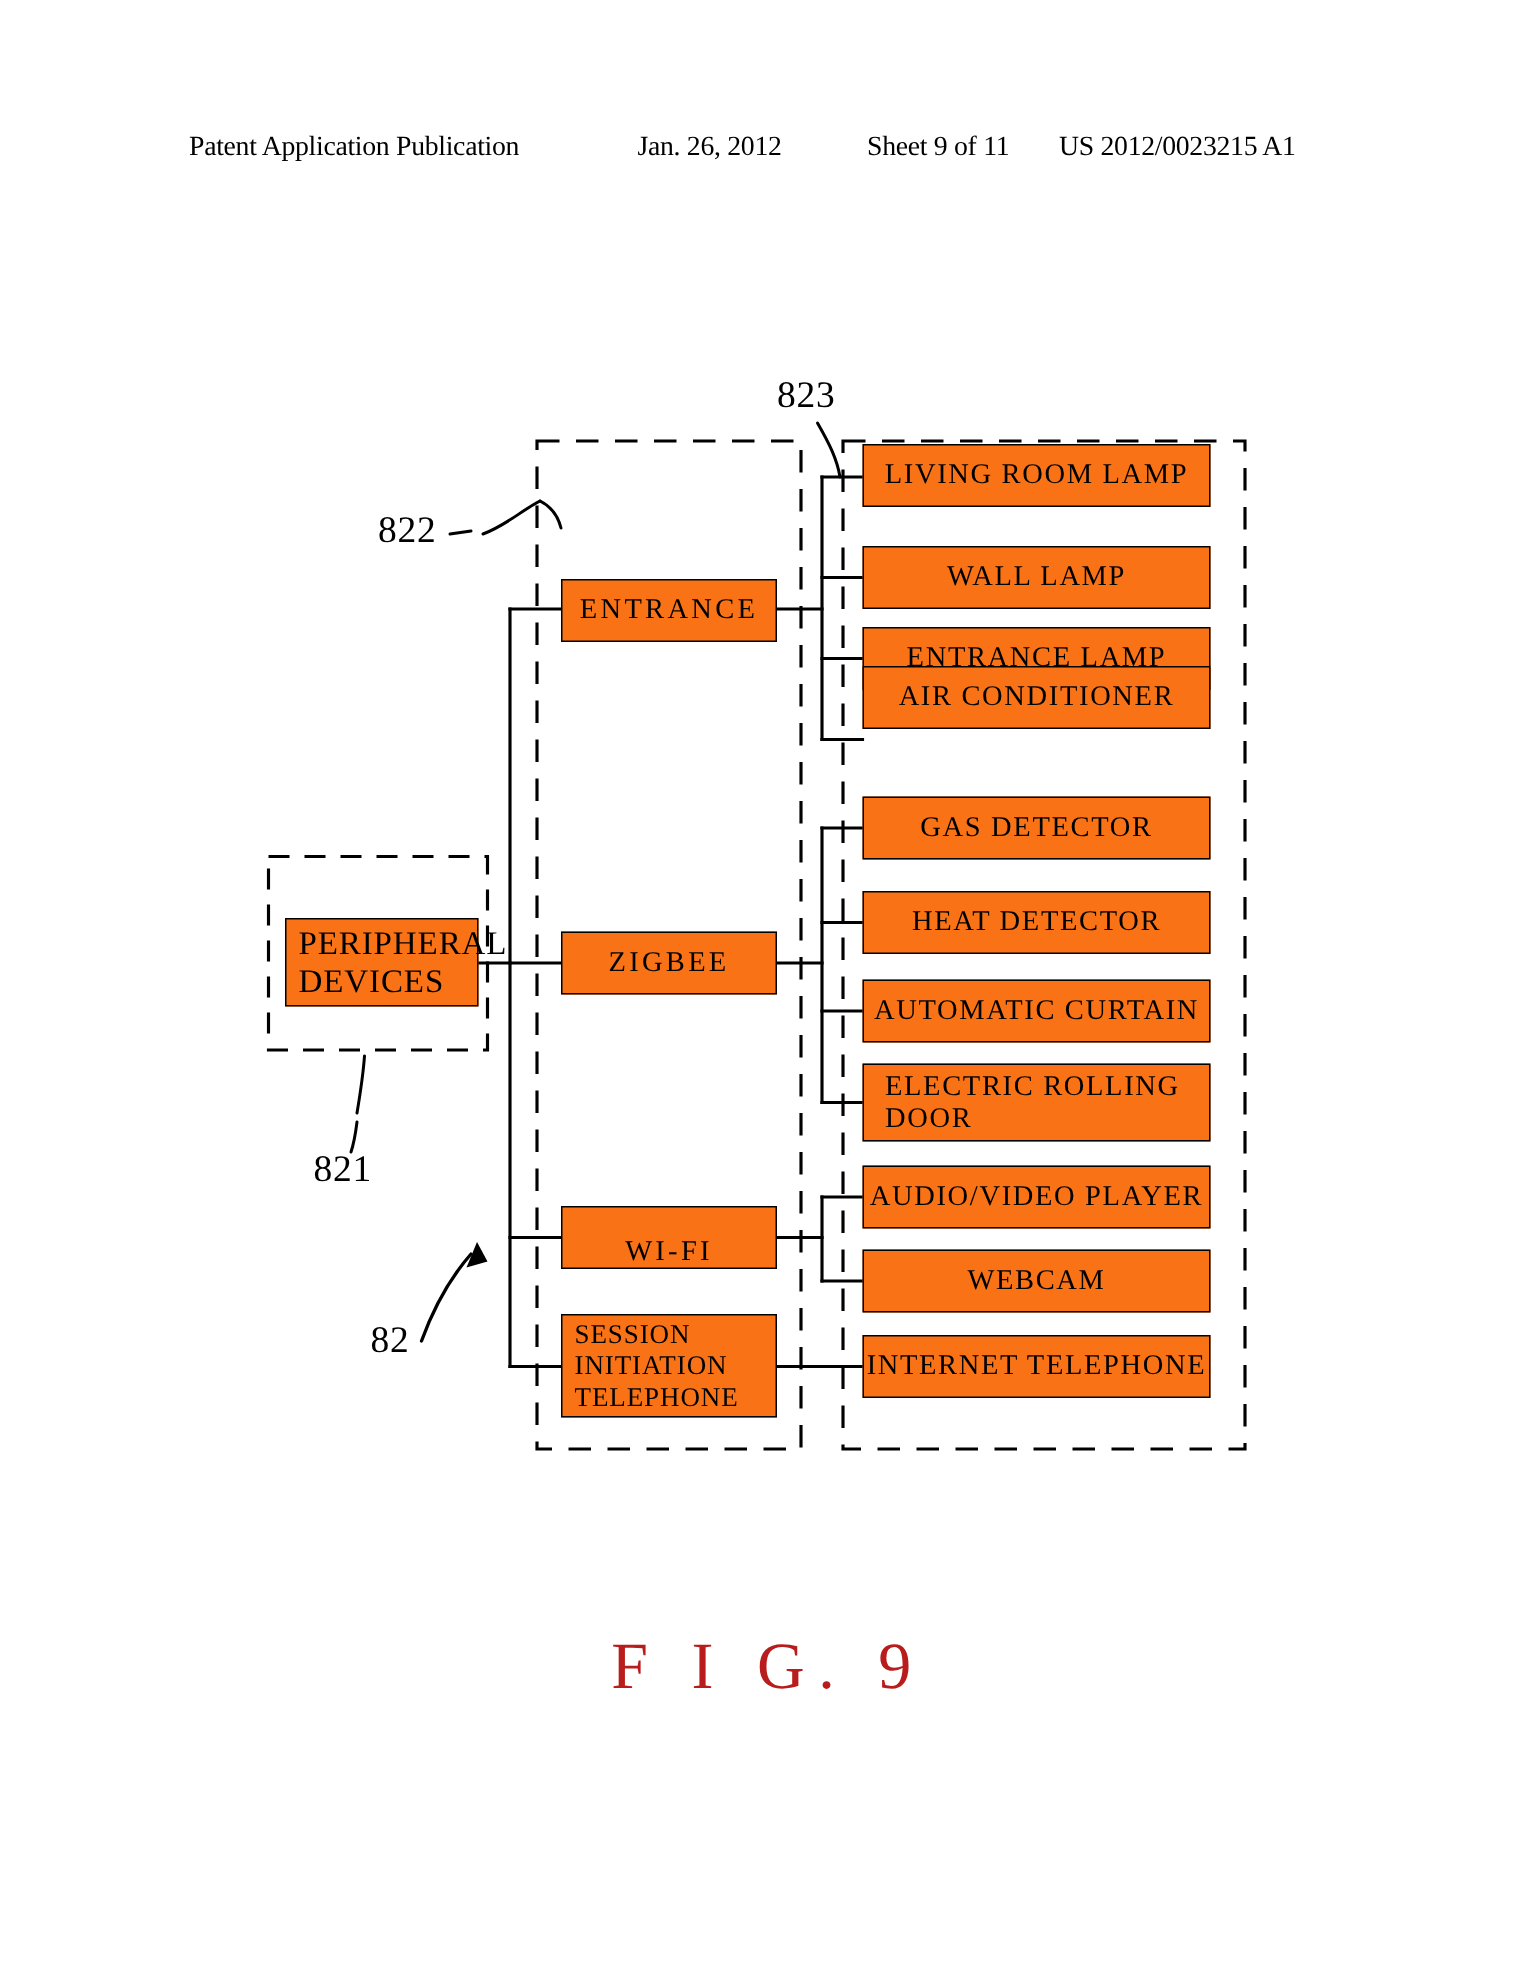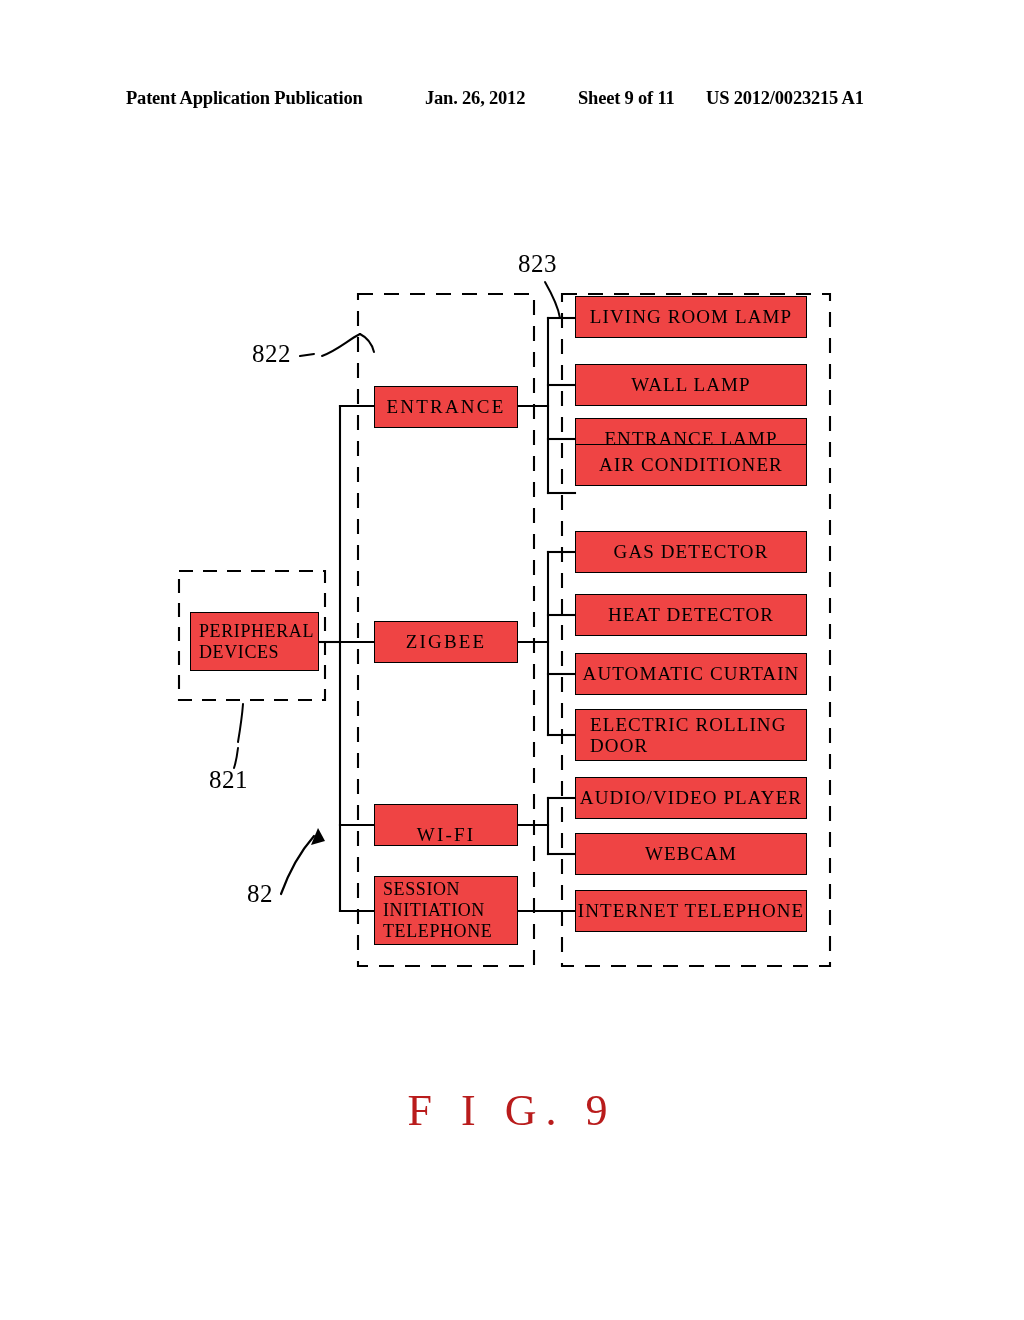--- a/index.html
+++ b/index.html
@@ -20,21 +20,21 @@
   
   #page-header {
     position: absolute;
     top: 88px;
     left: 0;
     width: 1024px;
     height: 26px;
     display: flex;
     align-items: baseline;
     font-family: "Liberation Serif", "DejaVu Serif", serif;
-    font-weight: bold;
+    font-weight: normal;
     font-size: 18.5px;
     letter-spacing: -0.2px;
     white-space: nowrap;
   }
   #page-header .hdr-pub   { position: absolute; left: 126px; }
   #page-header .hdr-date  { position: absolute; left: 425px; }
   #page-header .hdr-sheet { position: absolute; left: 578px; }
   #page-header .hdr-pubno { position: absolute; left: 706px; }
 
   
@@ -45,21 +45,21 @@
     width: 1024px;
     height: 1320px;
   }
   #figure svg { display: block; }
 
   
   .node {
     position: absolute;
     box-sizing: border-box;
     border: 1.6px solid #000;
-    background: #ef4444;
+    background: #f97316;
     display: flex;
     align-items: center;
     justify-content: center;
     text-align: center;
     font-family: "Liberation Serif", "DejaVu Serif", serif;
     font-size: 19px;
     letter-spacing: 1.1px;
     line-height: 1.12;
     color: #000;
   }
@@ -176,21 +176,21 @@
     <g>
       <path d="M 281 894 C 289 872 300 852 314 836" stroke="#000" stroke-width="2.2" fill="none" stroke-linecap="round"></path>
       <polygon points="318,828 311,845 325,841" fill="#000"></polygon>
     </g>
   </svg>
 
   <div class="group-box" style="left:358px; top:294px; width:176px; height:672px;"></div>
   <div class="group-box" style="left:562px; top:294px; width:268px; height:672px;"></div>
   <div class="group-box" style="left:179px; top:571px; width:146px; height:129px;"></div>
 
-  <div class="node left-align" style="left:190px; top:612px; width:129px; height:59px; font-size:18px;">
+  <div class="node left-align" style="left:190px; top:612px; width:129px; height:59px; font-size:22px;">
     <span style="display:block;">
       <span>PERIPHERAL</span><br>
       <span>DEVICES</span>
     </span>
   </div>
 
   <div class="node mono-ish" style="left:374px; top:386px; width:144px; height:42px;">
     <span>ENTRANCE</span>
   </div>
 

